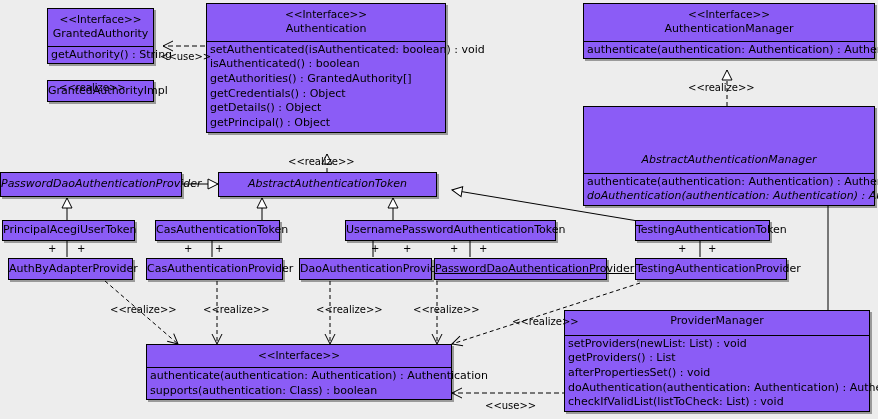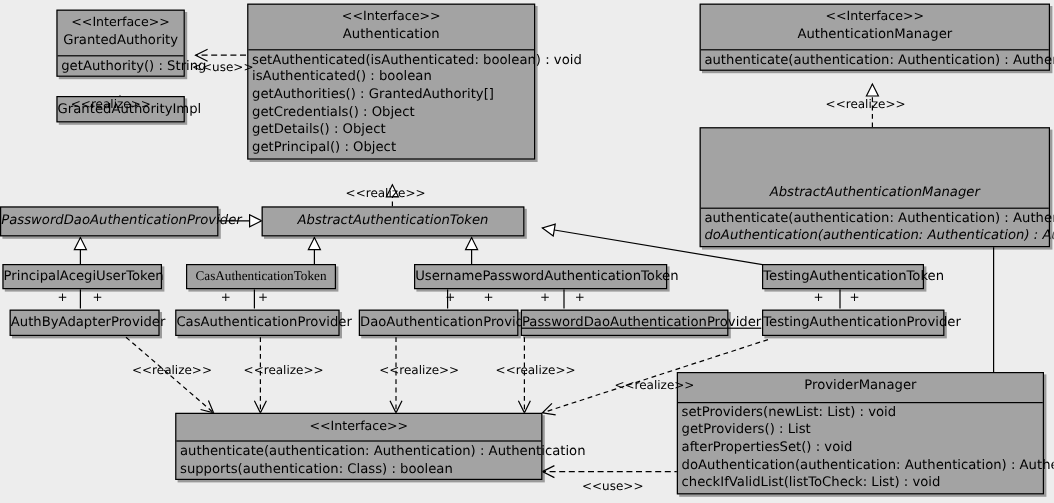--- a/index.html
+++ b/index.html
@@ -8,21 +8,21 @@
     background:#ededed;
     font-family:"DejaVu Sans","Liberation Sans",sans-serif;
     overflow:hidden;
     position:relative;
   }
   #canvas{position:absolute;left:0;top:0;width:878px;height:419px;}
   svg.edges{position:absolute;left:0;top:0;width:878px;height:419px;pointer-events:none;}
 
   .uml{
     position:absolute;
-    background:#a3a3a3;
+    background:#8b5cf6;
     border:1px solid #000;
     box-shadow:2px 2px 0 rgba(0,0,0,0.35);
     box-sizing:border-box;
     font-size:11px;
     line-height:1.15;
     color:#000;
     white-space:nowrap;
   }
   .uml .hdr{
     padding:2px 4px 3px 4px;
@@ -179,21 +179,21 @@
   </div>
 
   <div class="uml simple" style="left:218px;top:172px;width:219px;height:25px;">
     <span class="nm italic">AbstractAuthenticationToken</span>
   </div>
 
   <div class="uml simple" style="left:2px;top:220px;width:133px;height:21px;">
     <span class="nm">PrincipalAcegiUserToken</span>
   </div>
 
-  <div class="uml simple" style="left:155px;top:220px;width:125px;height:21px;font-family:Liberation Serif, serif;">
+  <div class="uml simple" style="left:155px;top:220px;width:125px;height:21px;">
     <span class="nm">CasAuthenticationToken</span>
   </div>
 
   <div class="uml simple" style="left:345px;top:220px;width:211px;height:21px;">
     <span class="nm">UsernamePasswordAuthenticationToken</span>
   </div>
 
   <div class="uml simple" style="left:635px;top:220px;width:135px;height:21px;">
     <span class="nm">TestingAuthenticationToken</span>
   </div>

